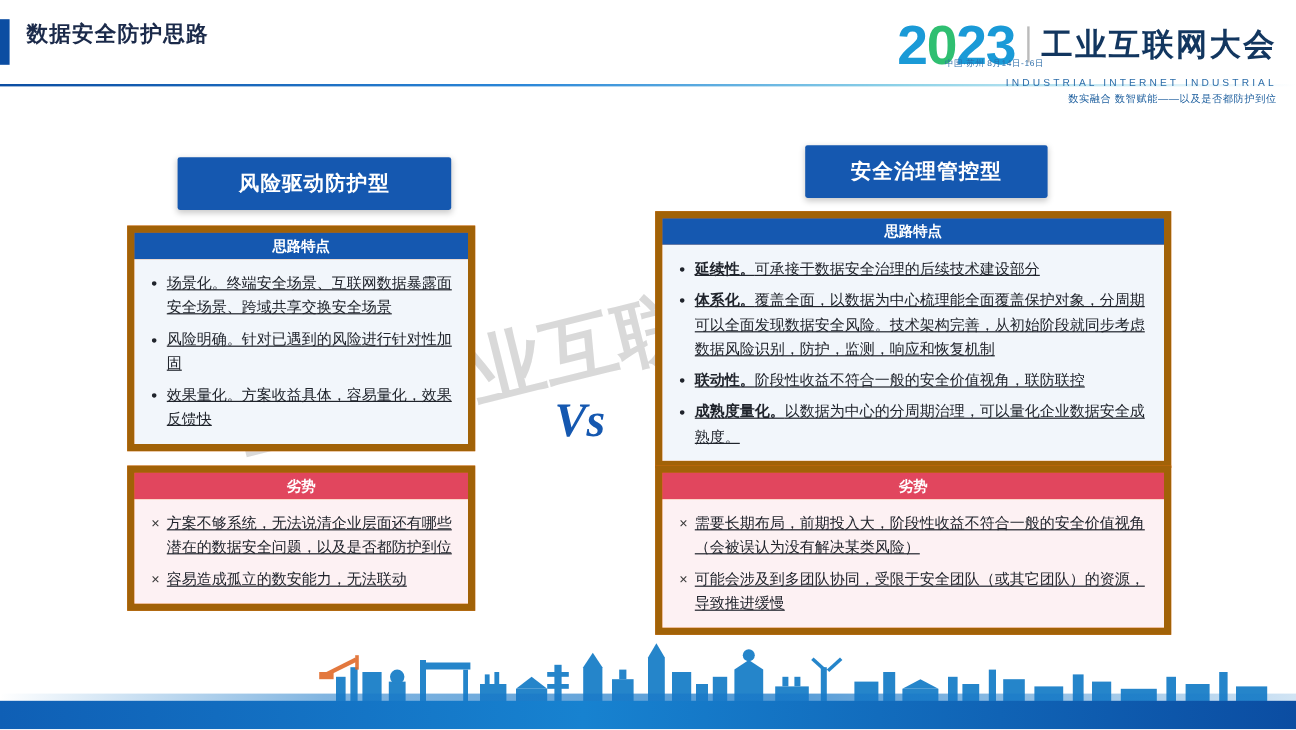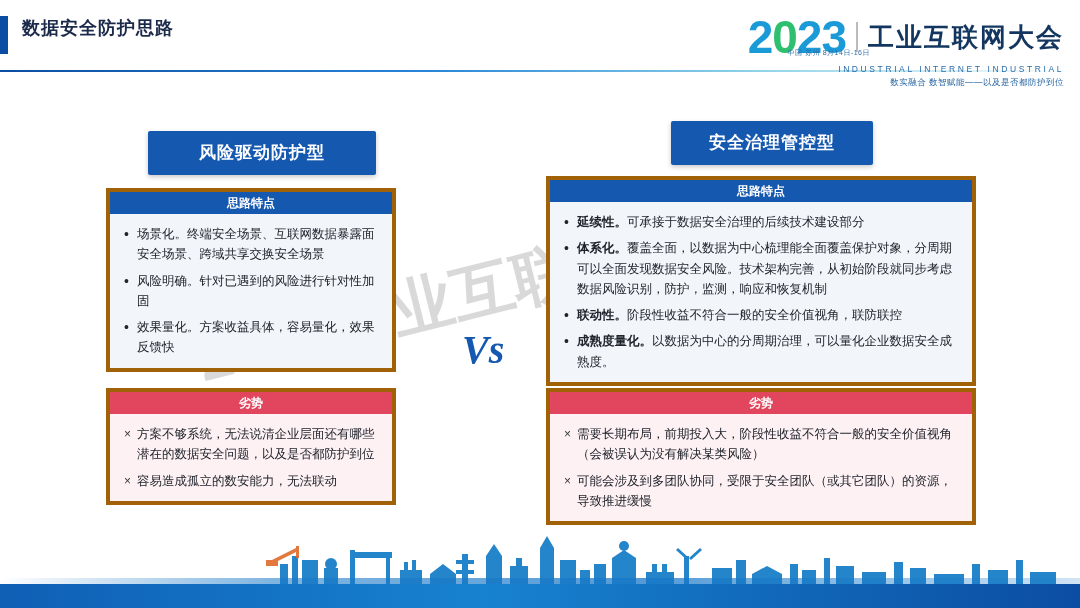--- a/index.html
+++ b/index.html
@@ -104,39 +104,40 @@
     border-radius: 2px;
     letter-spacing: 1px;
     box-shadow: 0 2px 5px rgba(0,0,0,0.22);
   }
   .col-head.left  { left: 148px; top: 131px; width: 228px; }
   .col-head.right { left: 655px; top: 121px; width: 202px; margin-left: 16px; }
 
   
   .card {
     position: absolute;
-    border: 4px solid #a16207;
+    border: 6px solid #a16207;
     background: #f97316;
   }
   .card-title {
     height: 22px;
     line-height: 22px;
     text-align: center;
     font-size: 12px;
     font-weight: bold;
     color: #ffffff;
   }
   .card-title.pros { background: #1558b0; }
   .card-title.cons { background: #e1465e; }
 
   .card-body {
     padding: 10px 12px 10px 12px;
     font-size: 12.5px;
     color: #20242c;
     line-height: 1.62;
+    text-decoration: underline;
   }
   .card-body.pros-bg { background: #f2f6fb; }
   .card-body.cons-bg { background: #fdf1f3; }
 
   ul.bullets { list-style: none; }
   ul.bullets li {
     position: relative;
     padding-left: 15px;
     margin-bottom: 6px;
   }

